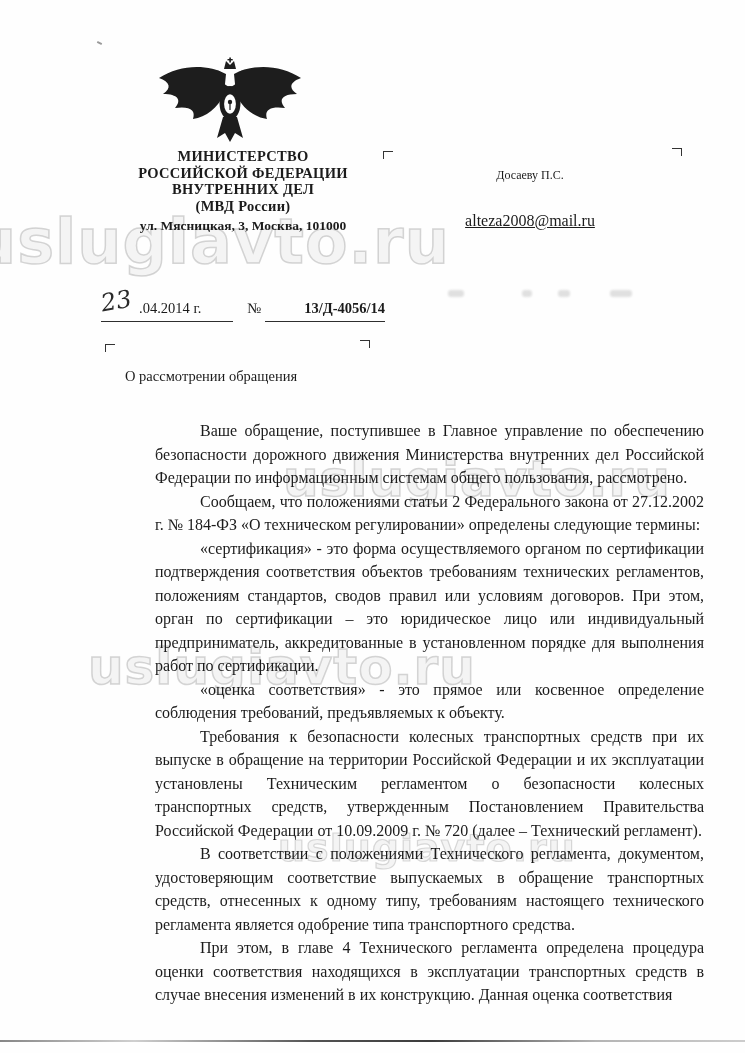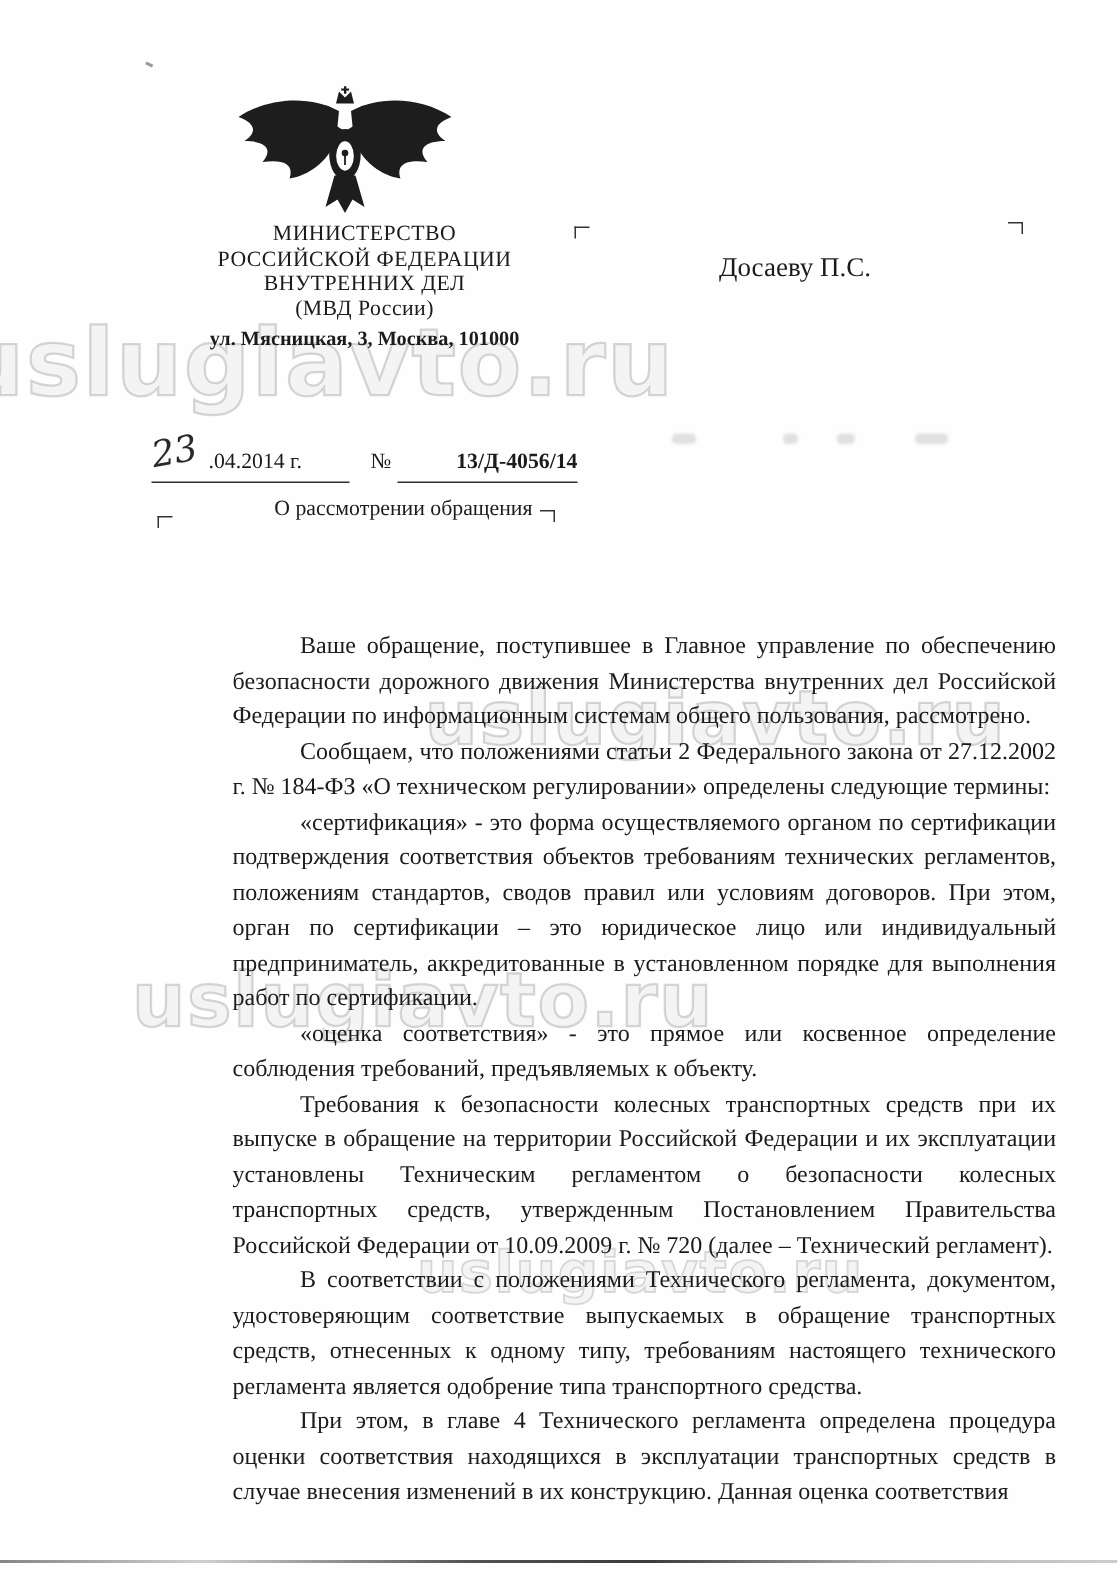--- a/index.html
+++ b/index.html
@@ -31,21 +31,21 @@
   .wm-1 { left:-28px;  top:205px; font-size:62px; }
   .wm-2 { left:283px;  top:450px; font-size:50px; }
   .wm-3 { left:88px;   top:638px; font-size:50px; }
   .wm-4 { left:278px;  top:826px; font-size:38px; -webkit-text-stroke:1.2px rgba(150,150,150,0.34); }
 
   
   .emblem { position:absolute; left:150px; top:56px; width:160px; height:90px; z-index:2; }
 
   
   .lh-col { position:absolute; left:88px; top:148px; width:310px; text-align:center; z-index:2; }
-  .lh-ministry div { font-weight:normal; font-size:14.5px; line-height:16.5px; letter-spacing:0.3px; }
+  .lh-ministry div { font-weight:bold; font-size:14.5px; line-height:16.5px; letter-spacing:0.3px; }
   .lh-dept { margin-top:5px; }
   .lh-dept div { font-weight:bold; font-size:14.5px; line-height:17px; }
   .lh-address { margin-top:4px; font-size:13.5px;font-weight:bold; }
 
   
   .date-row { position:absolute; left:95px; top:291px; width:310px; height:38px; z-index:2; font-size:14.5px; }
   .hand-day {
     position:absolute; left:6px; top:-4px;
     font-family:"DejaVu Serif", serif; font-style:italic;
     font-size:24px; transform:rotate(-10deg); color:#2a2a2a;
@@ -59,32 +59,32 @@
   
   .corner { position:absolute; width:10px; height:8px; z-index:2; }
   .corner.tl { border-left:1.6px solid #333; border-top:1.6px solid #333; }
   .corner.tr { border-right:1.6px solid #333; border-top:1.6px solid #333; }
   .rc-tl { left:383px; top:151px; }
   .rc-tr { left:672px; top:148px; }
   .sc-tl { left:105px; top:344px; }
   .sc-tr { left:360px; top:340px; }
 
   
-  .recipient-name { position:absolute; left:418px; top:168px; width:224px; text-align:center; font-size:18px; z-index:2; }
+  .recipient-name { position:absolute; left:418px; top:168px; width:224px; text-align:center; font-size:12px; z-index:2; }
   .recipient-email { position:absolute; left:418px; top:212px; width:224px; text-align:center; font-size:16px; text-decoration:underline; z-index:2; }
   .erased-row { position:absolute; left:448px; top:283px; width:220px; height:12px; z-index:2; }
   .erased-row i {
     display:inline-block; height:7px; border-radius:3px;
     background:rgba(120,120,120,0.22); filter:blur(1px); margin-right:18px; vertical-align:middle;
   }
   .erased-row i:nth-child(1){width:16px;} .erased-row i:nth-child(2){width:10px; margin-left:40px;}
   .erased-row i:nth-child(3){width:12px; margin-left:8px;} .erased-row i:nth-child(4){width:22px; margin-left:22px;}
 
   
-  .subject { position:absolute; left:125px; top:331px; width:230px; text-align:right; font-size:14.5px; z-index:2; }
+  .subject { position:absolute; left:125px; top:368px; width:230px; text-align:left; font-size:14.5px; z-index:2; }
 
   
   .body-text {
     position:absolute; left:107px; top:419px; width:549px;
     font-size:16px; line-height:23.5px; text-align:justify; z-index:2;margin-left:48px;
   }
   .body-text p { text-indent:45px; }
 
   
   .scan-line-bottom {
@@ -149,20 +149,21 @@
     <span class="date-underline"></span>
     <span class="num-sign">№</span>
     <span class="doc-number">13/Д-4056/14</span>
     <span class="num-underline"></span>
   </div>
 
   <span class="corner tl rc-tl"></span>
   <span class="corner tr rc-tr"></span>
 
   <div class="recipient-name">Досаеву П.С.</div>
+  <div class="recipient-email">alteza2008@mail.ru</div>
   <div class="erased-row"><i></i><i></i><i></i><i></i></div>
 
   <span class="corner tl sc-tl"></span>
   <span class="corner tr sc-tr"></span>
 
   <div class="subject">О рассмотрении обращения</div>
 
   <div class="body-text">
     <p>Ваше обращение, поступившее в Главное управление по обеспечению безопасности дорожного движения Министерства внутренних дел Российской Федерации по информационным системам общего пользования, рассмотрено.</p>
     <p>Сообщаем, что положениями статьи 2 Федерального закона от 27.12.2002 г. № 184-ФЗ «О техническом регулировании» определены следующие термины:</p>

